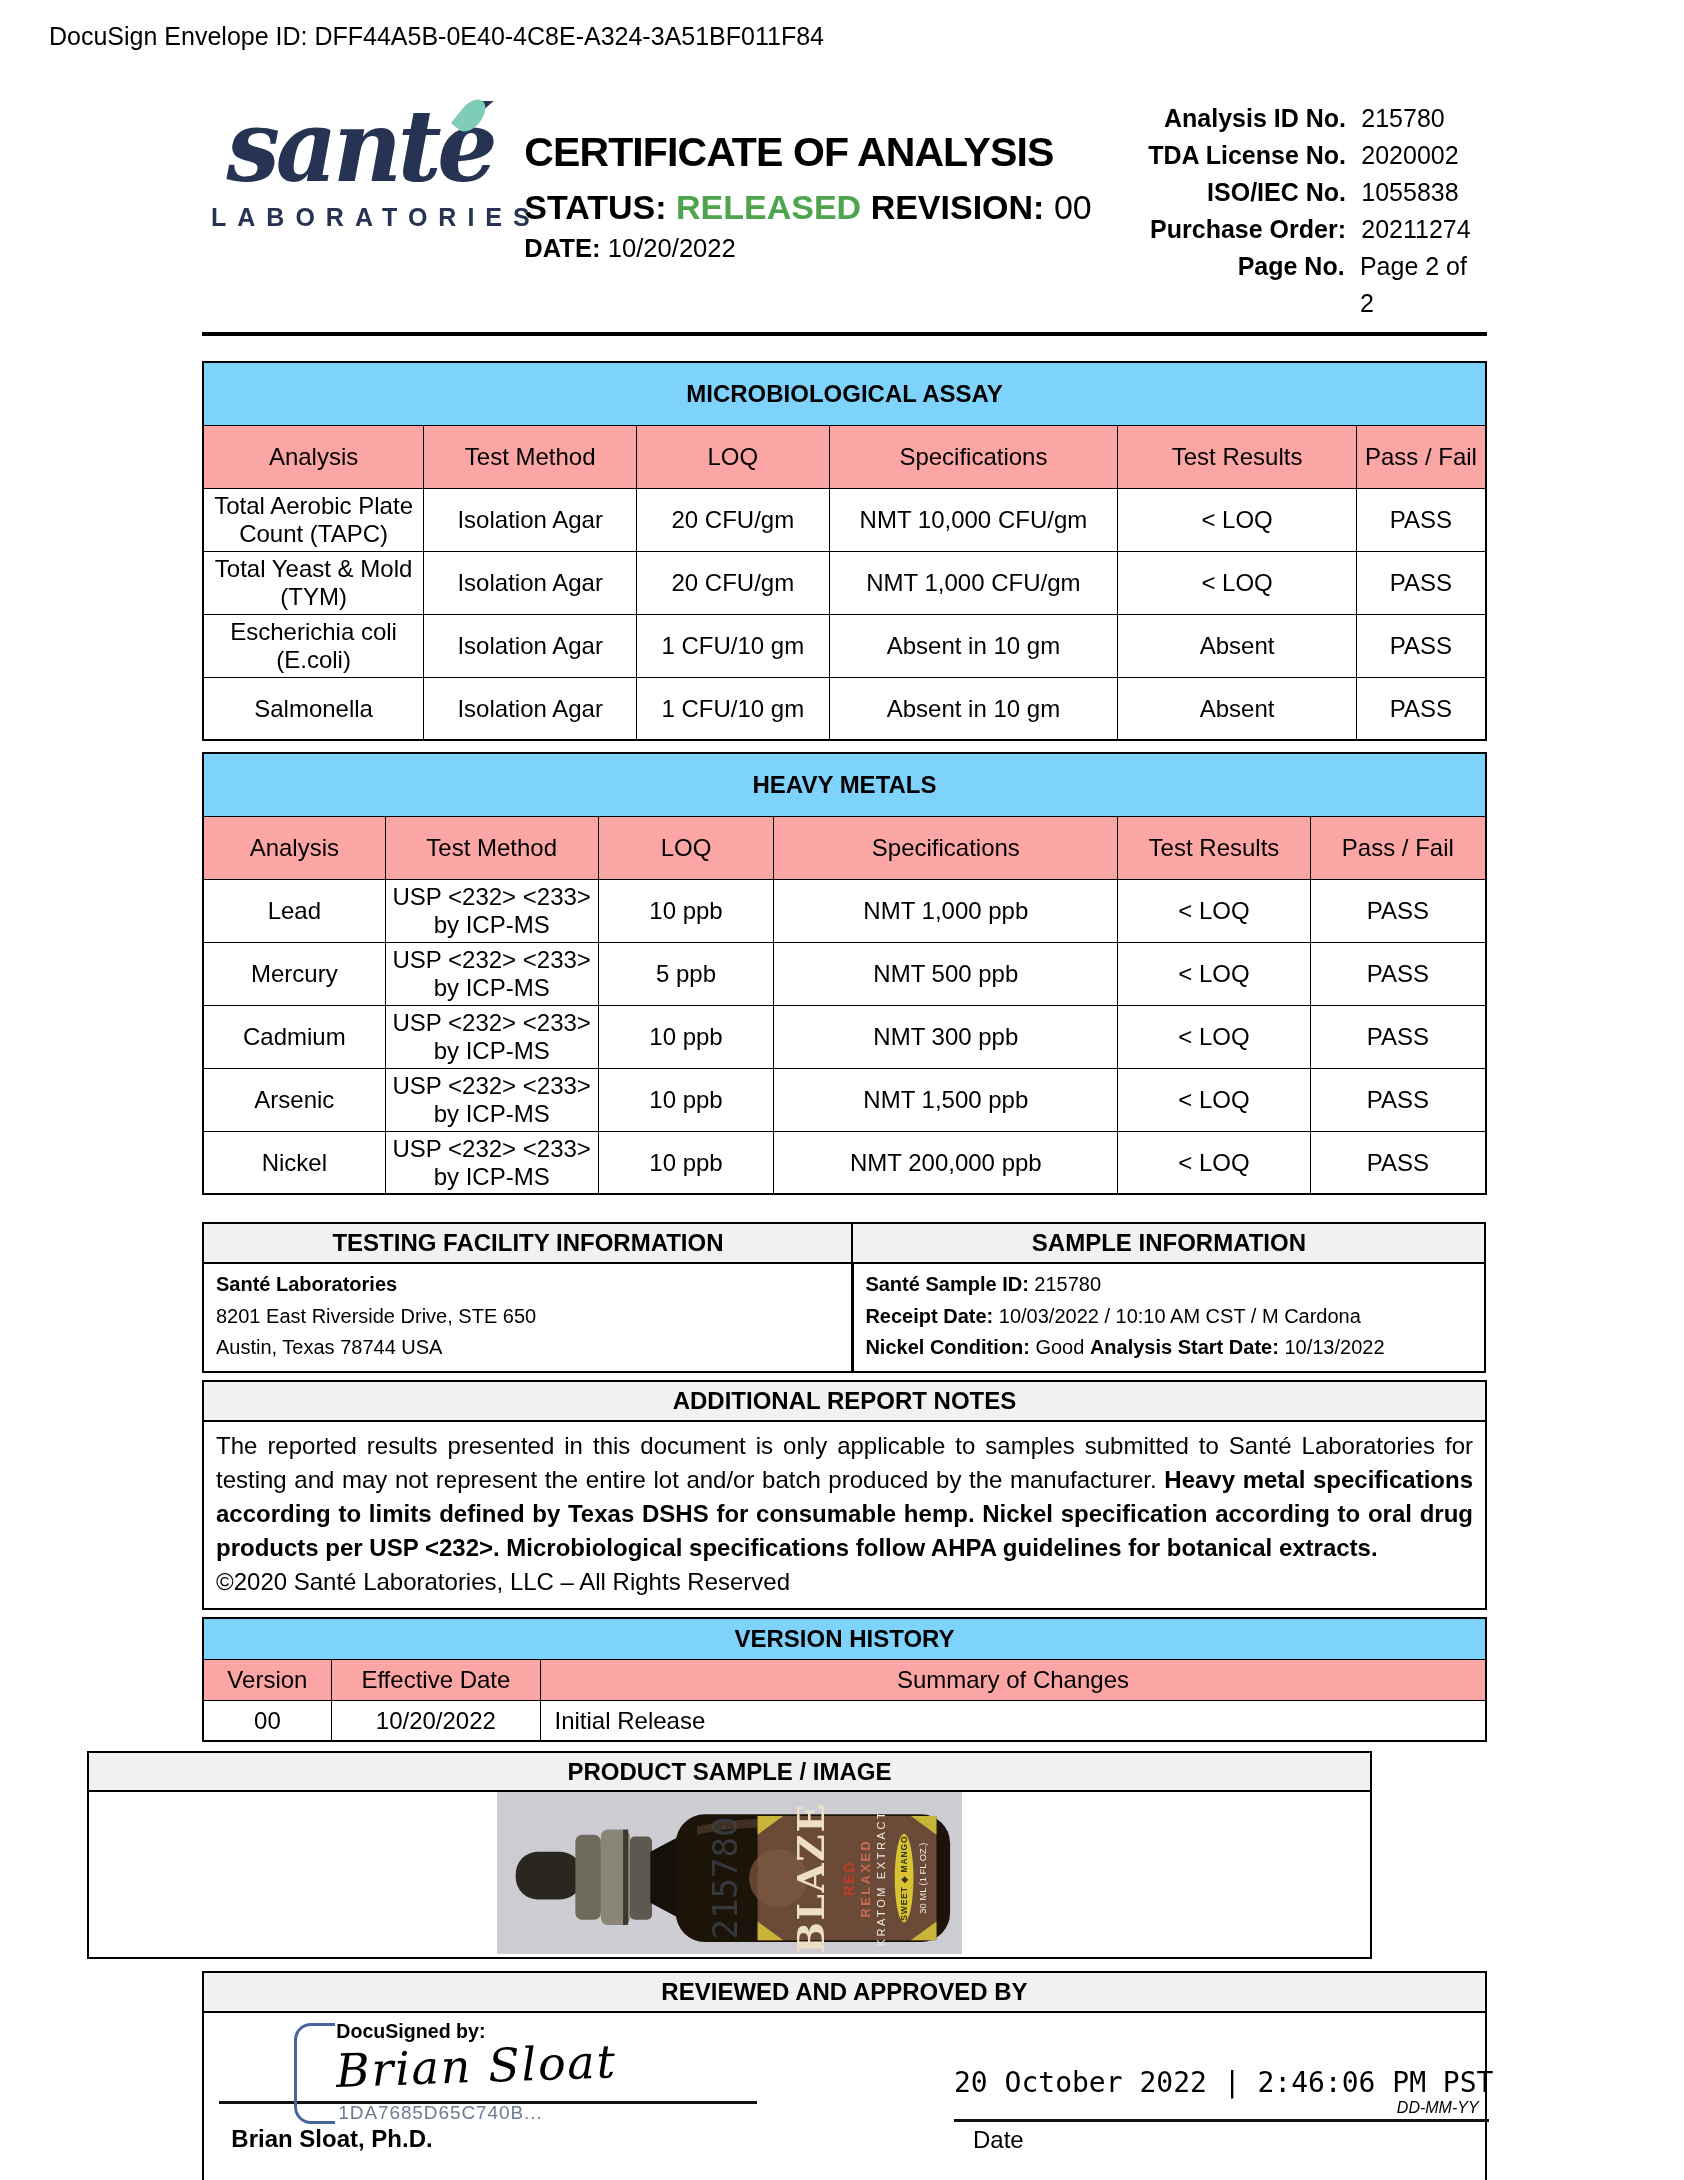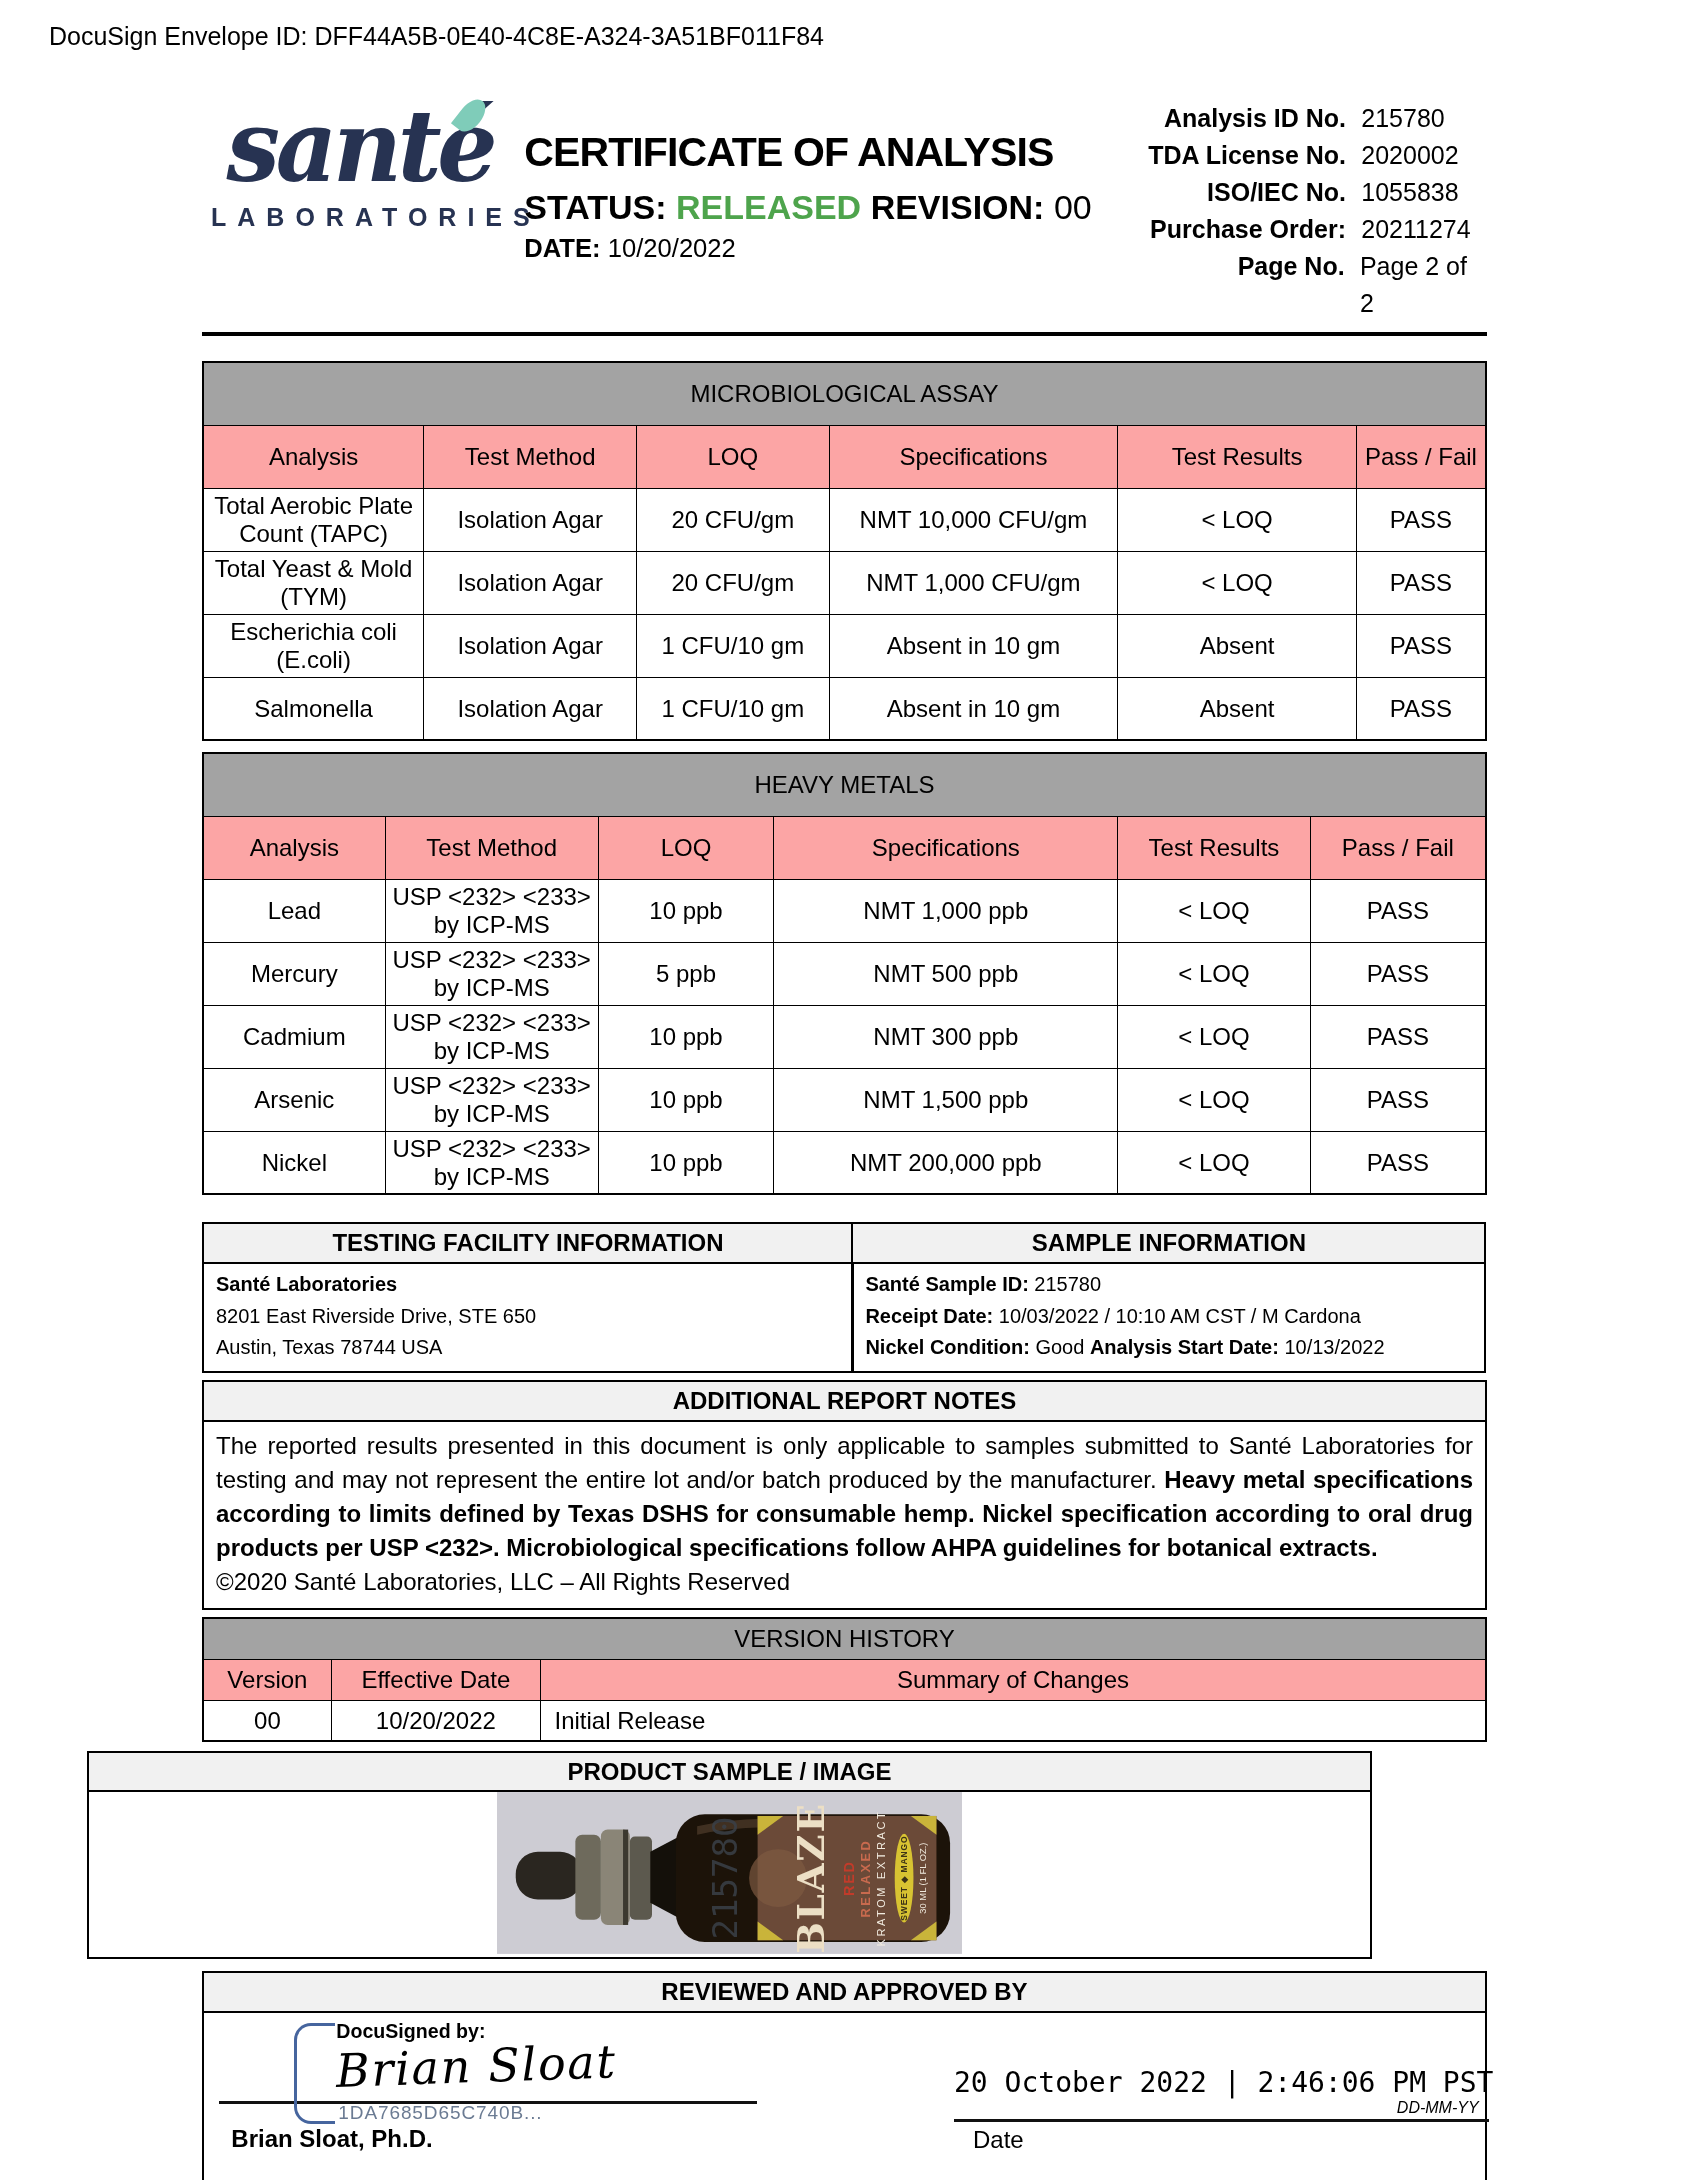--- a/index.html
+++ b/index.html
@@ -35,21 +35,21 @@
   .info-row { display: flex; line-height: 37px; }
   .info-label { width: 217px; text-align: right; font-weight: bold; }
   .info-value { padding-left: 15.3px; }
 
   .header-rule { margin: 10.2px 198px 0 202px; height: 3.4px; background: #000; }
 
   
   .content { margin-left: 202px; width: 1285px; }
   table.coa { border-collapse: collapse; width: 1285px; border: 2.6px solid #000; table-layout: fixed; }
   table.coa th, table.coa td { border: 1.7px solid #000; font-size: 24px; text-align: center; vertical-align: middle; padding: 1.7px 5.1px; }
-  .section-title-row td { background: #a3a3a3; font-weight: normal; height: 41px; border-bottom: 2.6px solid #000; }
+  .section-title-row td { background: #7dd3fc; font-weight: bold; height: 41px; border-bottom: 2.6px solid #000; }
   .col-head td { background: #fca5a5; font-weight: normal; height: 44px; border-bottom: 2.6px solid #000; }
   .micro tbody tr { height: 63px; }
   .metals tbody tr { height: 63px; }
 
   .t-micro { margin-top: 25.6px; }
   .t-metals { margin-top: 11px; }
 
   
   .panels { display: flex; margin-top: 27px; margin-left: 202px; width: 1285px; }
   .panel { border: 2.6px solid #000; }

